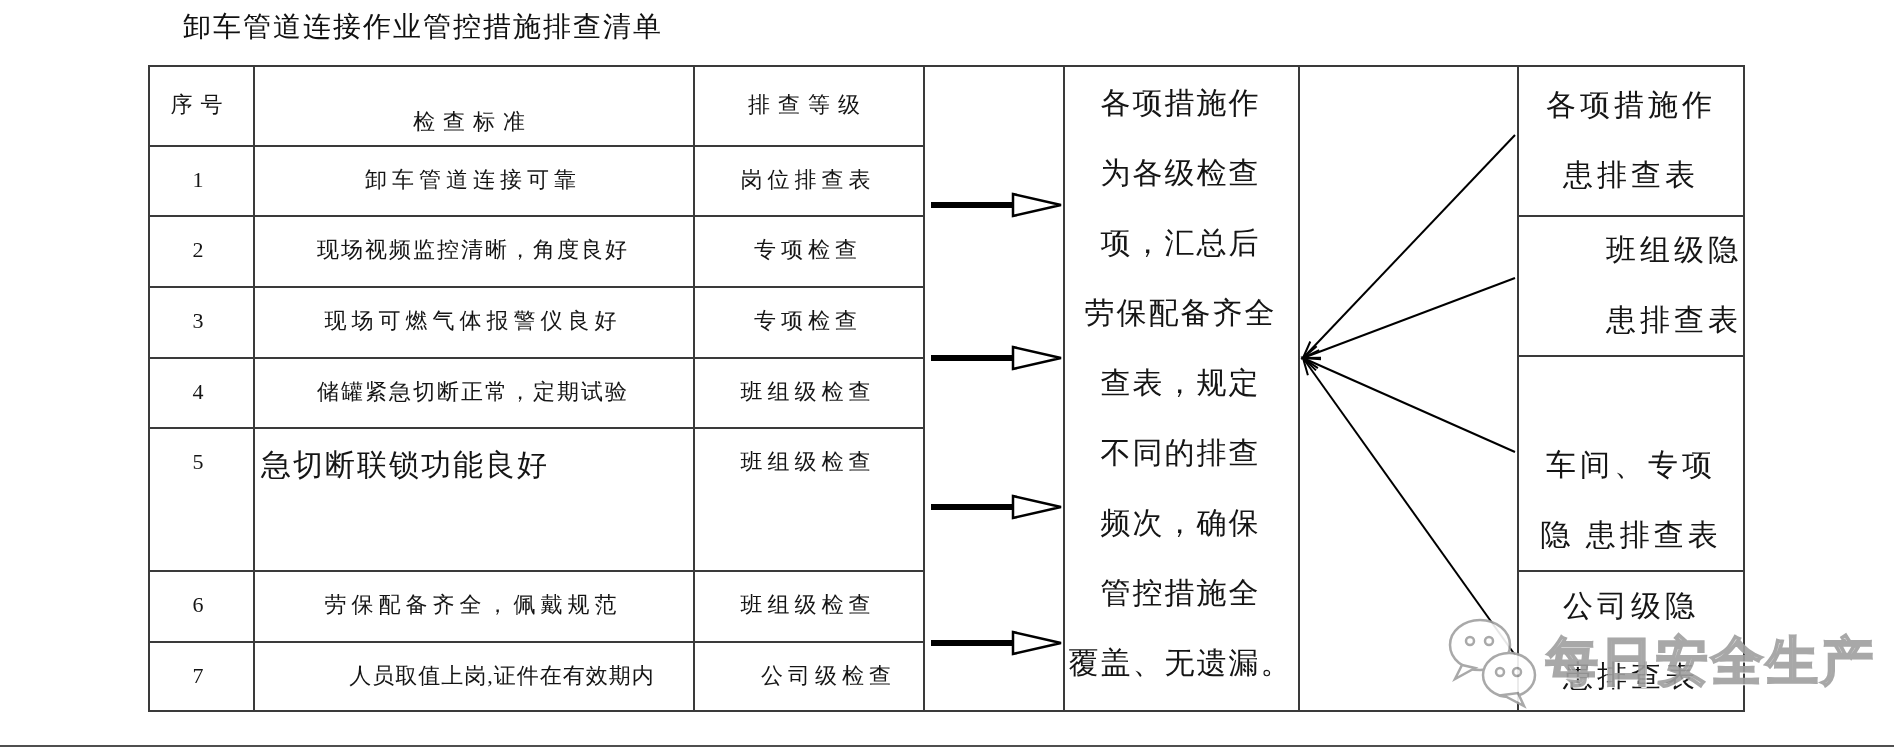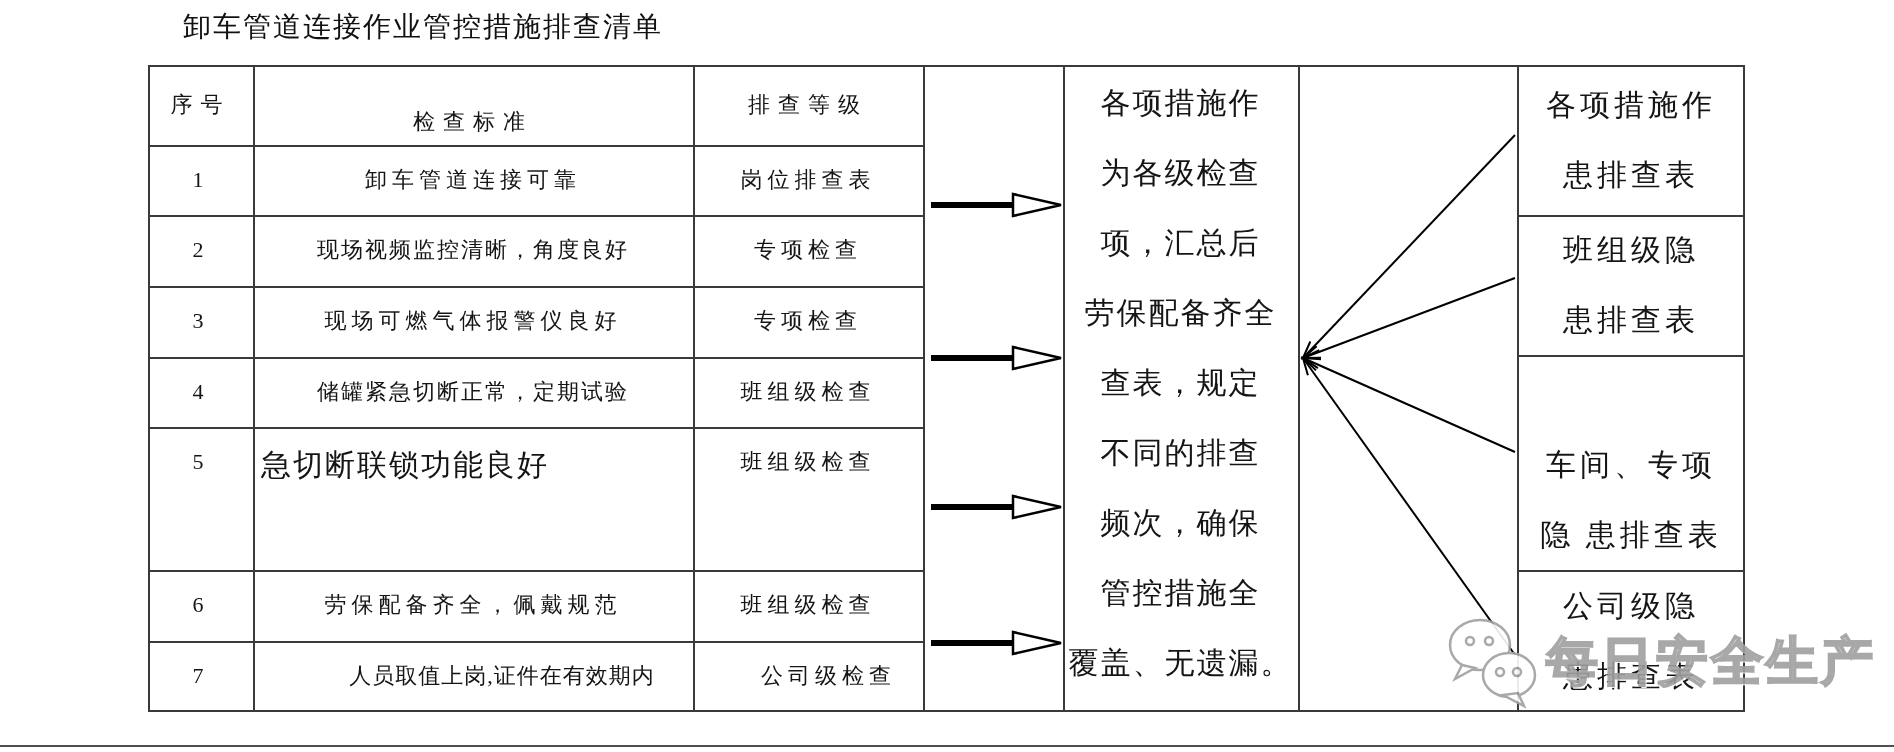--- a/index.html
+++ b/index.html
@@ -125,21 +125,21 @@
       <polyline points="21,292.8 3,293 16.7,281.3"></polyline>
       <polyline points="21,294.2 3,293 16,305.4"></polyline>
       <polyline points="17.9,303.1 3,293 7.9,310.3"></polyline>
     </g>
   </svg>
 
   <div class="rbox" style="top:65px;height:150px;">
     <div class="rline">各项措施作</div>
     <div class="rline">患排查表</div>
   </div>
-  <div class="rbox" style="top:215px;height:140px;">
+  <div class="rbox" style="top:215px;height:140px;padding-left:43px;">
     <div class="rline">班组级隐</div>
     <div class="rline">患排查表</div>
   </div>
   <div class="rbox flex-end" style="top:355px;height:215px;">
     <div class="rline">车间、专项</div>
     <div class="rline">隐 患排查表</div>
   </div>
   <div class="rbox" style="top:570px;height:142px;">
     <div class="rline">公司级隐</div>
     <div class="rline">患排查表</div>

